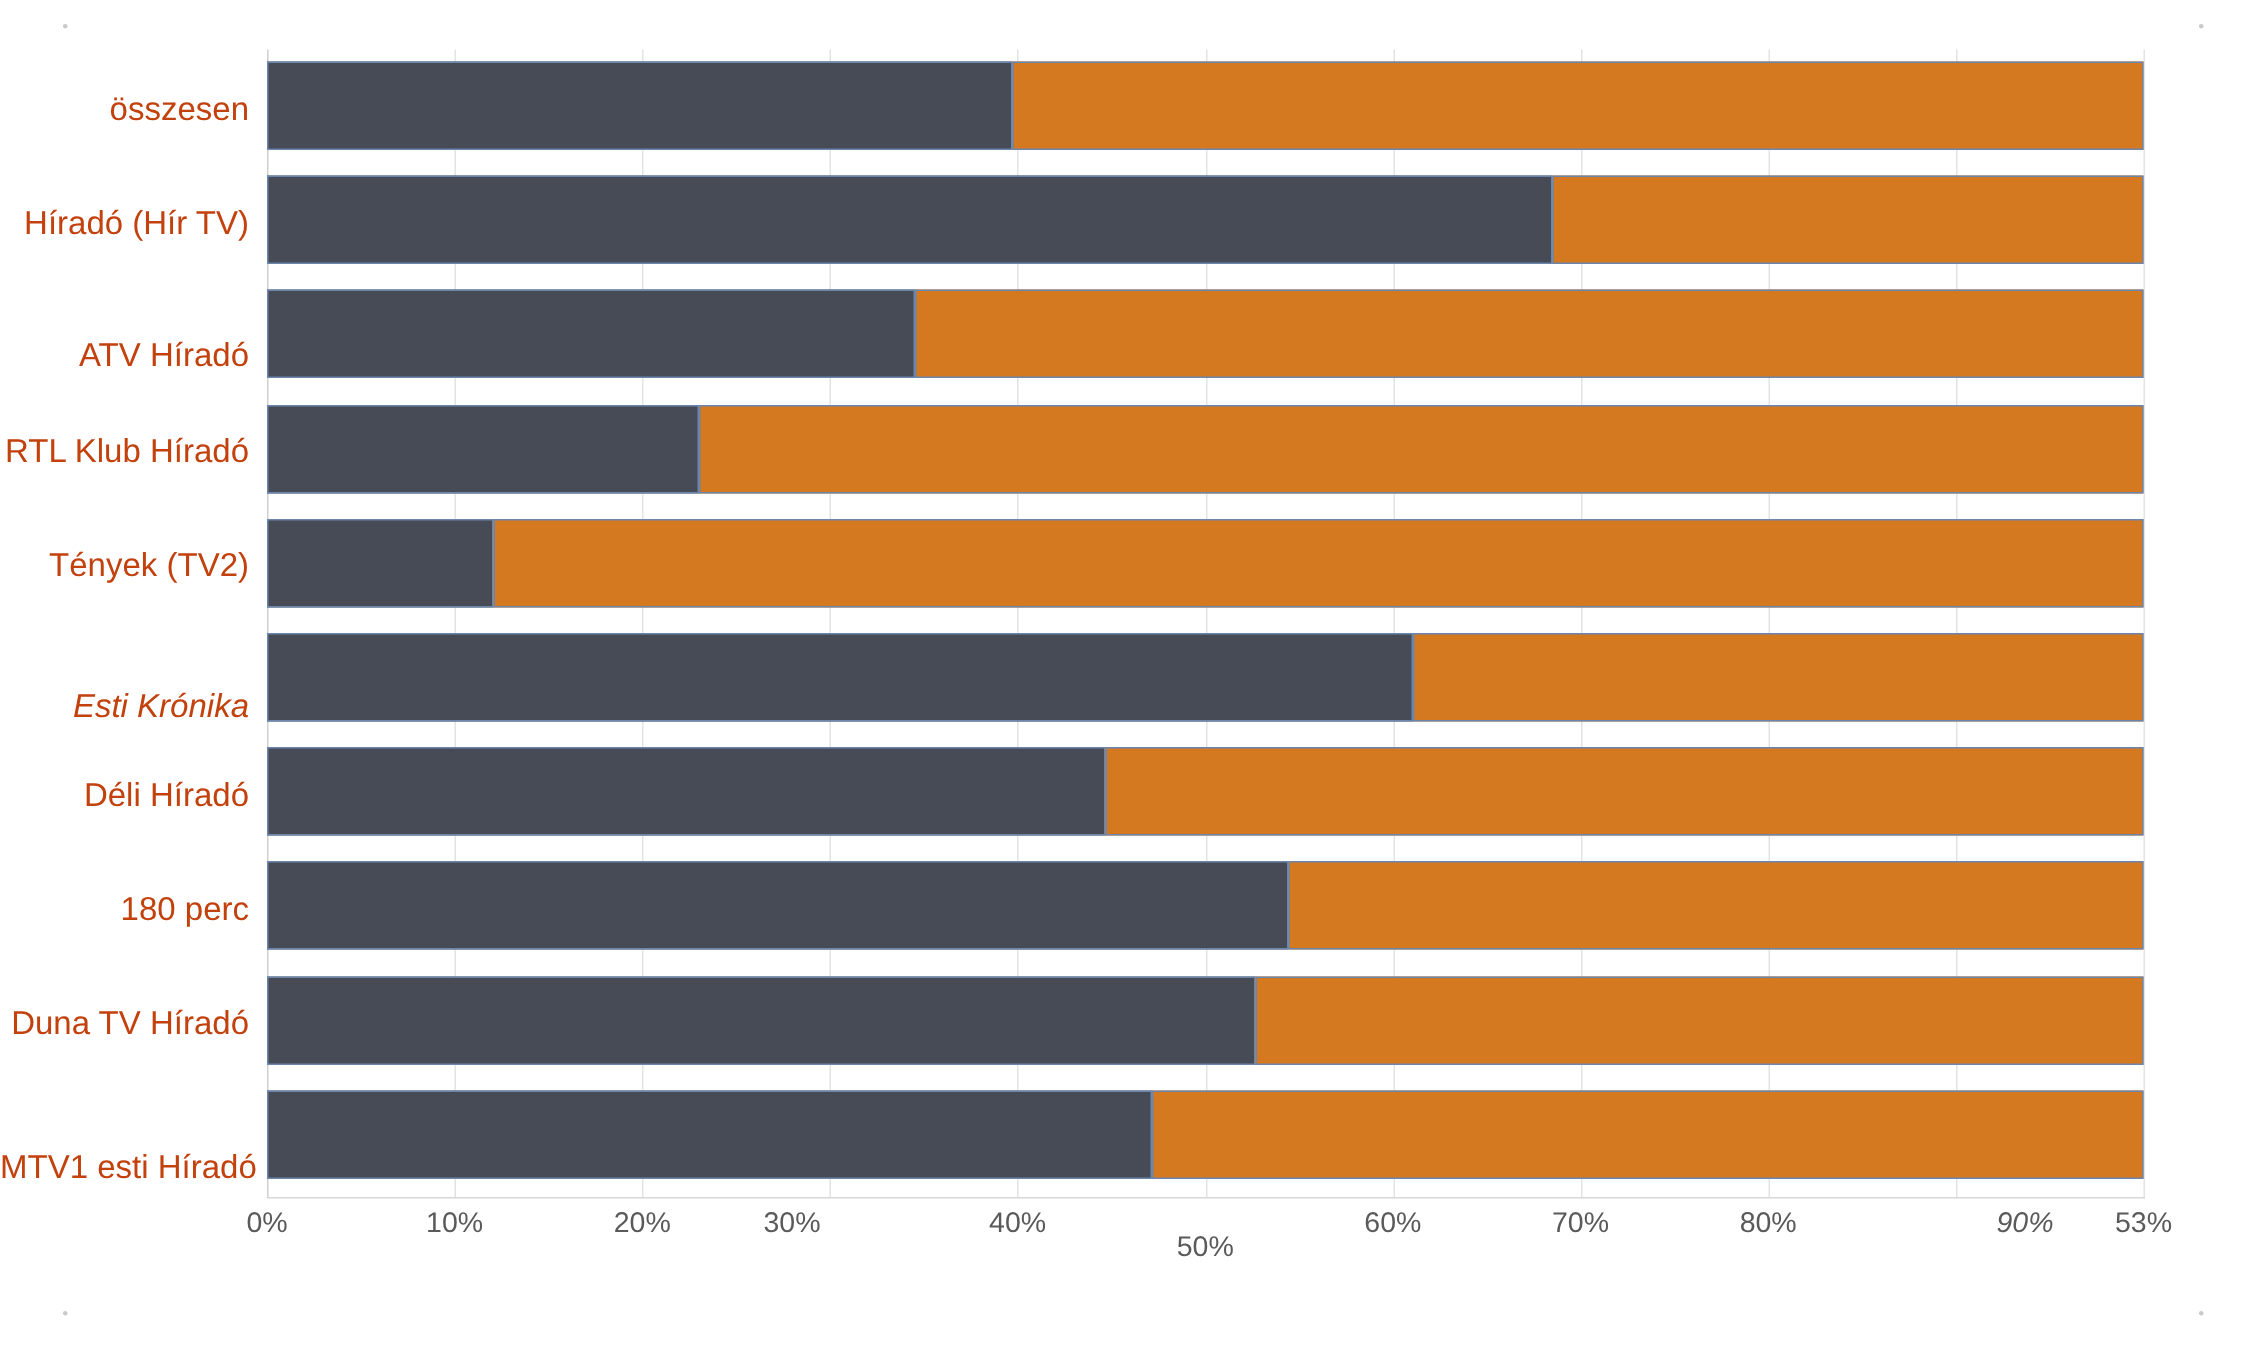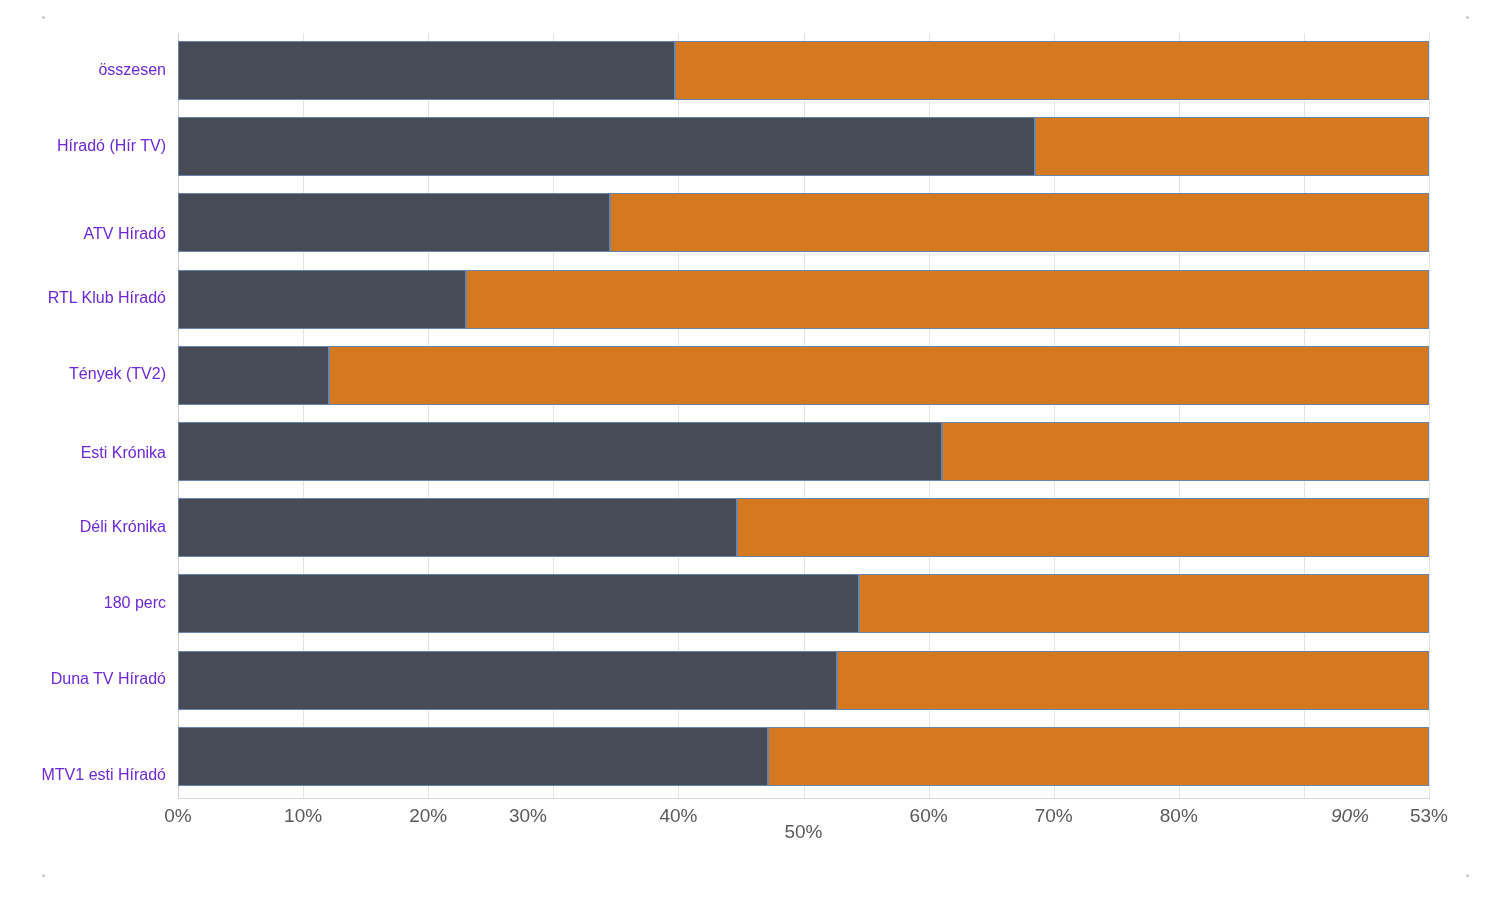--- a/index.html
+++ b/index.html
@@ -51,22 +51,22 @@
   }
   .gridline.axis-zero {
     background: #d0d0d0;
   }
 
   
   .cat-label {
     position: absolute;
     right: 1338px;      
     text-align: right;
-    color: #6d28d9;
-    font-size: 16px;
+    color: #c2410c;
+    font-size: 22px;
     line-height: 1;
     white-space: nowrap;
   }
   .labels {
     position: absolute;
     left: 0;
     top: 33px;
     width: 166px;
     height: 765px;
   }
@@ -149,22 +149,22 @@
   <span class="corner-dot tr"></span>
   <span class="corner-dot bl"></span>
   <span class="corner-dot br"></span>
 
   <div class="labels" id="cat-labels">
       <div class="cat-label" style="top: 28.5px;">összesen</div>
       <div class="cat-label" style="top: 104.7px;">Híradó (Hír TV)</div>
       <div class="cat-label" style="top: 193px; padding-left: 21px;">ATV Híradó</div>
       <div class="cat-label" style="top: 257.1px;">RTL Klub Híradó</div>
       <div class="cat-label" style="top: 333.3px;">Tények (TV2)</div>
-      <div class="cat-label" style="top: 412px;">Esti Krónika</div>
-      <div class="cat-label" style="top: 485.7px;">Déli Krónika</div>
+      <div class="cat-label" style="top: 427px; font-style: italic;">Esti Krónika</div>
+      <div class="cat-label" style="top: 485.7px;">Déli Híradó</div>
       <div class="cat-label" style="top: 561.9px;">180 perc</div>
       <div class="cat-label" style="top: 638.1px;">Duna TV Híradó</div>
       <div class="cat-label" style="top: 734px;">MTV1 esti Híradó</div>
     </div>
 
   <div class="plot">
     <div id="gridlines">
         <div class="gridline axis-zero" style="left: 0px;"></div>
         <div class="gridline" style="left: 125.1px;"></div>
         <div class="gridline" style="left: 250.2px;"></div>

